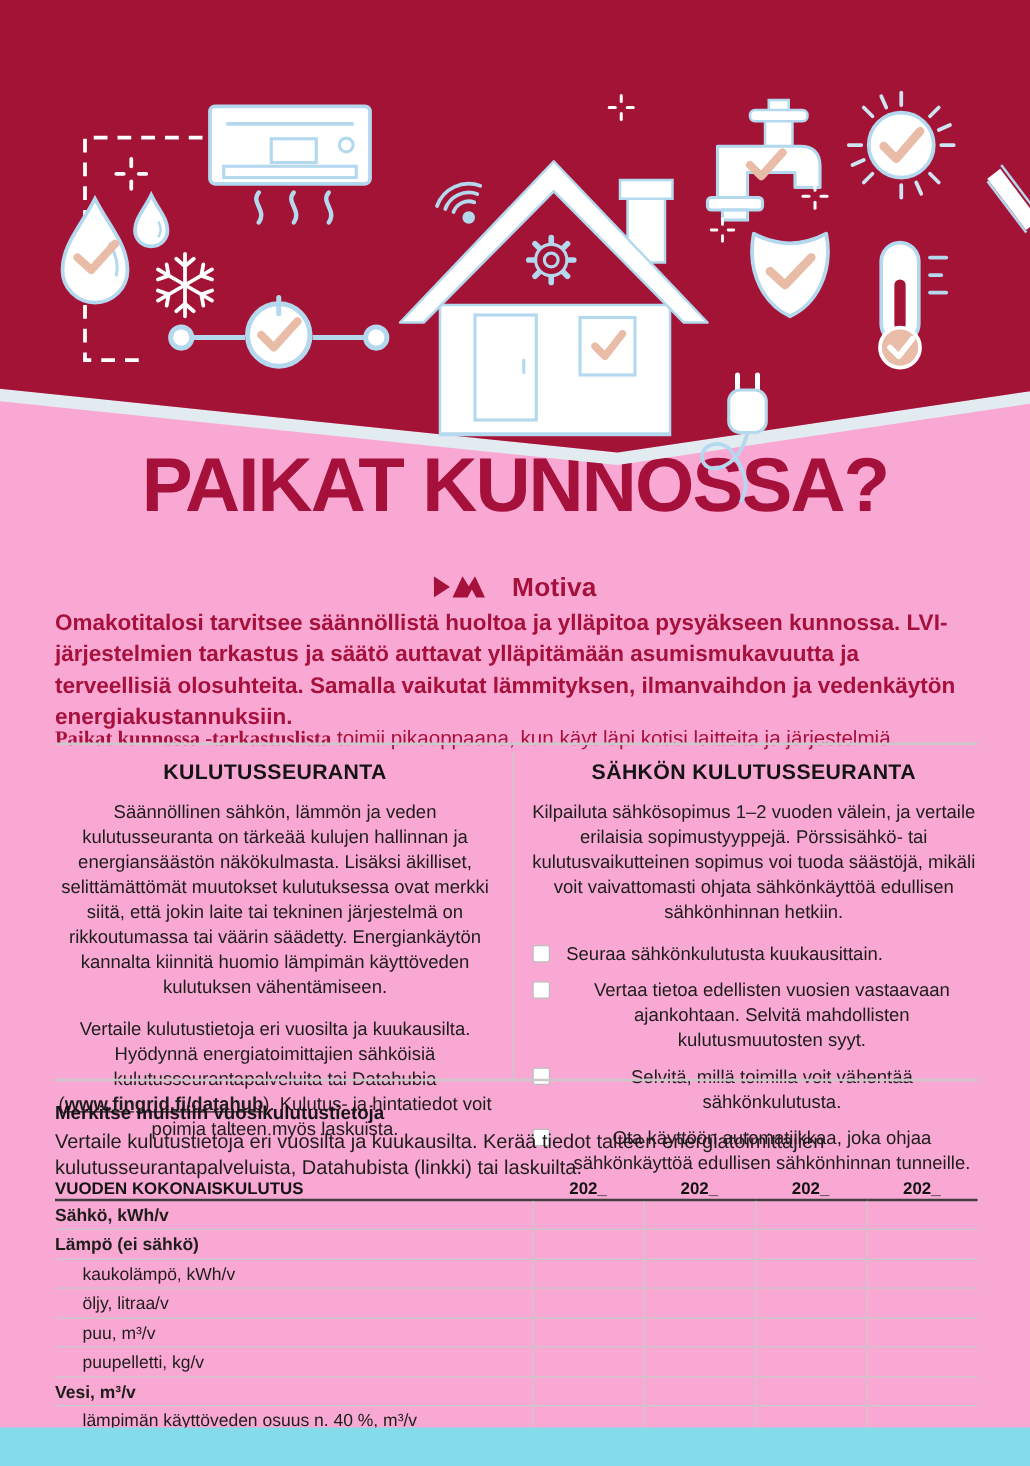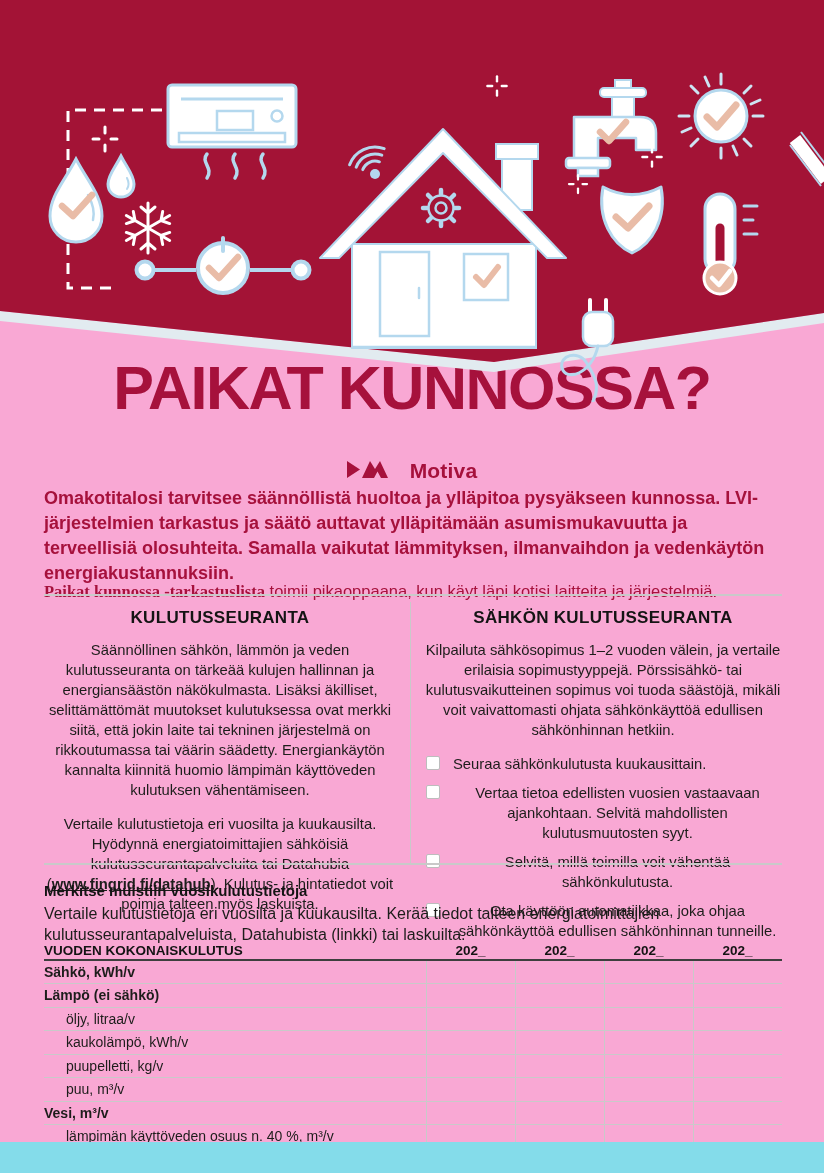--- a/index.html
+++ b/index.html
@@ -319,42 +319,42 @@
           <td class="blank"></td>
         </tr>
         <tr>
           <td class="lbl bold">Lämpö (ei sähkö)</td>
           <td class="blank"></td>
           <td class="blank"></td>
           <td class="blank"></td>
           <td class="blank"></td>
         </tr>
         <tr>
+          <td class="lbl indent">kaukolämpö, kWh/v</td>
+          <td class="blank"></td>
+          <td class="blank"></td>
+          <td class="blank"></td>
+          <td class="blank"></td>
+        </tr>
+        <tr>
           <td class="lbl indent">öljy, litraa/v</td>
           <td class="blank"></td>
           <td class="blank"></td>
           <td class="blank"></td>
           <td class="blank"></td>
         </tr>
         <tr>
-          <td class="lbl indent">kaukolämpö, kWh/v</td>
+          <td class="lbl indent">puu, m³/v</td>
           <td class="blank"></td>
           <td class="blank"></td>
           <td class="blank"></td>
           <td class="blank"></td>
         </tr>
         <tr>
           <td class="lbl indent">puupelletti, kg/v</td>
-          <td class="blank"></td>
-          <td class="blank"></td>
-          <td class="blank"></td>
-          <td class="blank"></td>
-        </tr>
-        <tr>
-          <td class="lbl indent">puu, m³/v</td>
           <td class="blank"></td>
           <td class="blank"></td>
           <td class="blank"></td>
           <td class="blank"></td>
         </tr>
         <tr>
           <td class="lbl bold">Vesi, m³/v</td>
           <td class="blank"></td>
           <td class="blank"></td>
           <td class="blank"></td>

